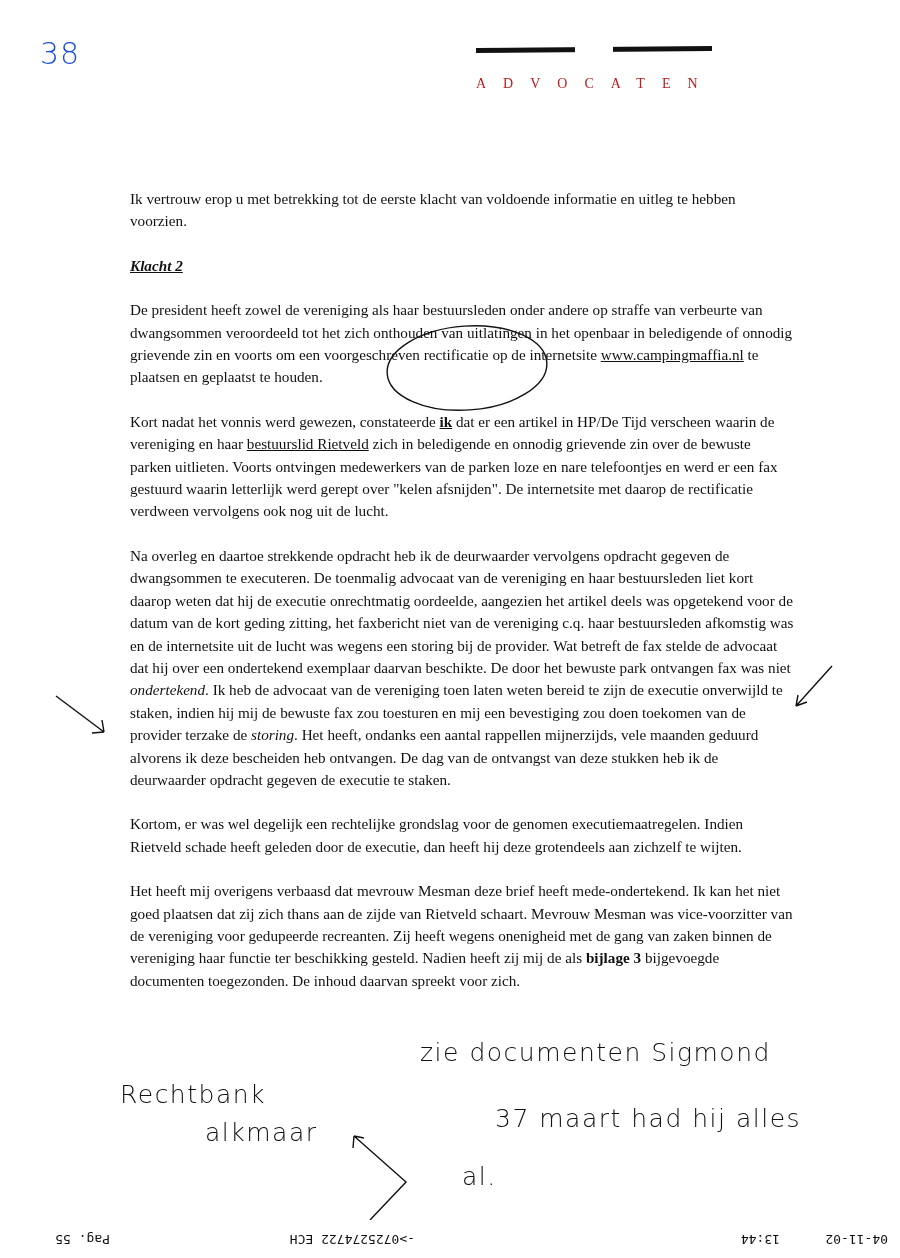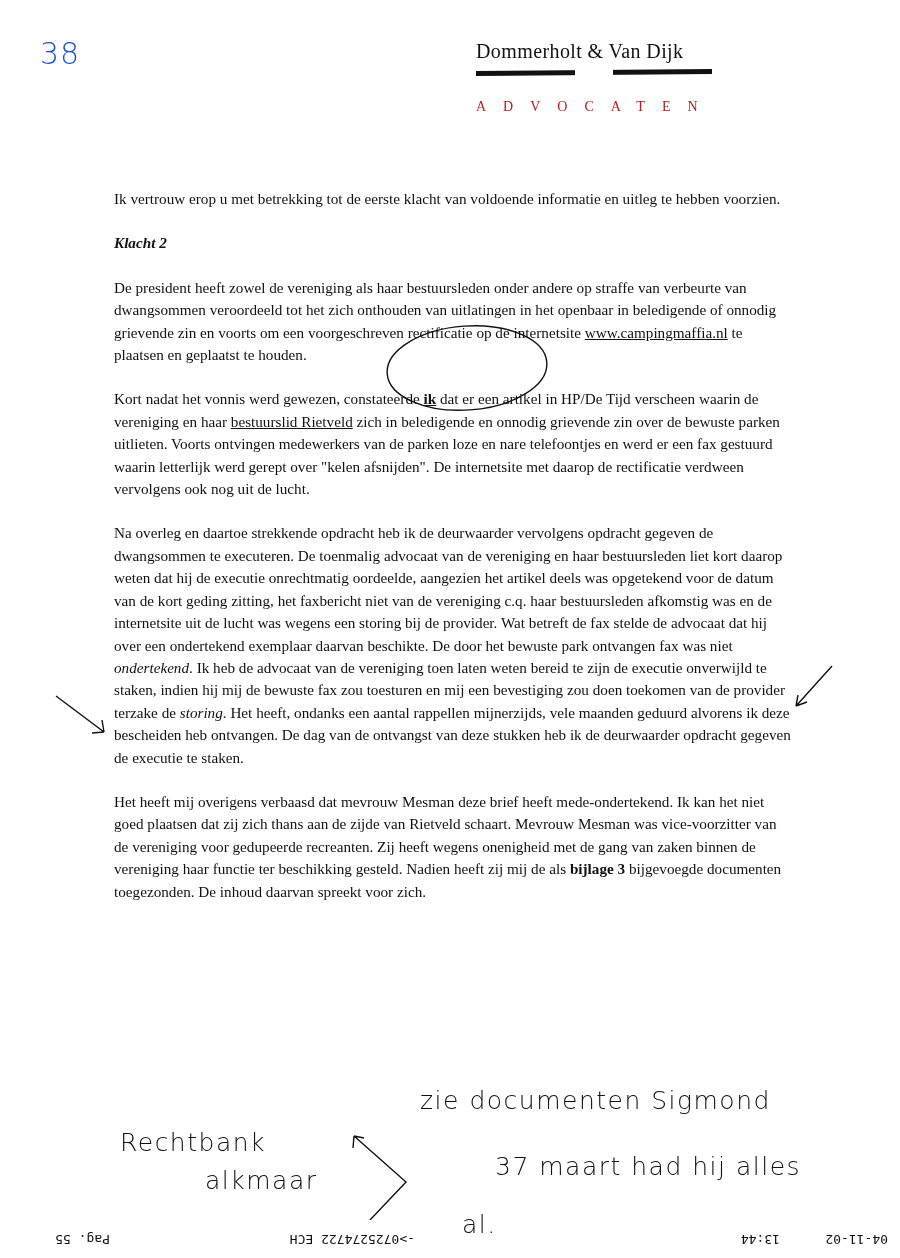--- a/index.html
+++ b/index.html
@@ -3,59 +3,59 @@
 <meta charset="utf-8">
 <style>
   html, body { margin: 0; padding: 0; background: #ffffff; }
   body { width: 900px; height: 1258px; position: relative; overflow: hidden; color: #111; }
   #page-number { position: absolute; left: 40px; top: 36px; font-size: 30px; color: #1d4ed8; font-family: "DejaVu Sans", sans-serif; font-weight: 200; letter-spacing: 1px; }
   #letterhead { position: absolute; left: 476px; top: 40px; width: 236px; }
   #firm-name { font-family: "Liberation Serif", serif; font-size: 20px; letter-spacing: 0.4px; color: #111; }
   #letterhead-rule { height: 5px; margin-top: 7px; background: linear-gradient(to right, #111 0%, #111 42%, #fff 42%, #fff 58%, #111 58%, #111 100%); transform: skewY(-0.5deg); }
   #firm-type { font-family: "Liberation Serif", serif; font-size: 14px; letter-spacing: 17px; margin-top: 24px; color: #b91c1c; }
   #body-text { position: absolute; left: 114px; top: 188px; width: 680px; font-family: "Liberation Serif", serif; font-size: 15.2px; line-height: 22.4px; color: #111; }
-  #body-text p { margin: 0 0 22px 0; }
-  .heading { font-weight: bold; font-style: italic; margin: 0; }
+  #body-text p { margin: 0 0 22px 16px; }
+  .heading { font-weight: bold; font-style: italic; text-decoration: underline; margin: 0; }
   .i { font-style: italic; }
   .b { font-weight: bold; }
   .u { text-decoration: underline; }
   #circle-annot { position: absolute; left: 380px; top: 318px; width: 175px; height: 98px; }
   #arrow-left { position: absolute; left: 52px; top: 690px; width: 60px; height: 50px; }
   #arrow-right { position: absolute; left: 790px; top: 662px; width: 45px; height: 50px; }
   #arrow-bottom { position: absolute; left: 340px; top: 1128px; width: 80px; height: 92px; }
-  .handwriting { position: absolute; font-family: "DejaVu Sans", sans-serif; font-weight: 200; color: #111; font-size: 25px; letter-spacing: 1.5px; margin-top: 48px; }
+  .handwriting { position: absolute; font-family: "DejaVu Sans", sans-serif; font-weight: 200; color: #111; font-size: 25px; letter-spacing: 1.5px; }
   #hw-line1 { left: 420px; top: 1038px; }
   #hw-line2 { left: 120px; top: 1080px; }
   #hw-line3 { left: 205px; top: 1118px; }
   #hw-line4 { left: 495px; top: 1104px; }
   #hw-line5 { left: 462px; top: 1162px; }
   #fax-footer { position: absolute; left: 0; top: 1225px; width: 900px; height: 22px; transform: rotate(180deg); font-family: "DejaVu Sans Mono", monospace; font-size: 13px; color: #111; }
   #fax-footer span { position: absolute; top: 0; white-space: pre; }
   #fax-date { left: 12px; }
   #fax-time { left: 120px; }
   #fax-sender { left: 485px; }
   #fax-page { left: 790px; }
 </style>
 </head>
 <body>
 
 <div id="page-number">38</div>
 
 <div id="letterhead">
-  <div id="firm-name">Dommerholt &amp; Van Dijk</div>
   <div id="letterhead-rule"></div>
   <div id="firm-type">ADVOCATEN</div>
 </div>
 
 <div id="body-text">
   <p>Ik vertrouw erop u met betrekking tot de eerste klacht van voldoende informatie en uitleg te hebben voorzien.</p>
   <p class="heading">Klacht 2</p>
   <p><span>De president heeft zowel de vereniging als haar bestuursleden onder andere op straffe van verbeurte van dwangsommen veroordeeld tot het zich onthouden van uitlatingen in het openbaar in beledigende of onnodig grievende zin en voorts om een voorgeschreven rectificatie op de internetsite </span><span class="u">www.campingmaffia.nl</span><span> te plaatsen en geplaatst te houden.</span></p>
   <p><span>Kort nadat het vonnis werd gewezen, constateerde </span><span class="b u">ik</span><span> dat er een artikel in HP/De Tijd verscheen waarin de vereniging en haar </span><span class="u">bestuurslid Rietveld</span><span> zich in beledigende en onnodig grievende zin over de bewuste parken uitlieten. Voorts ontvingen medewerkers van de parken loze en nare telefoontjes en werd er een fax gestuurd waarin letterlijk werd gerept over "kelen afsnijden". De internetsite met daarop de rectificatie verdween vervolgens ook nog uit de lucht.</span></p>
   <p><span>Na overleg en daartoe strekkende opdracht heb ik de deurwaarder vervolgens opdracht gegeven de dwangsommen te executeren. De toenmalig advocaat van de vereniging en haar bestuursleden liet kort daarop weten dat hij de executie onrechtmatig oordeelde, aangezien het artikel deels was opgetekend voor de datum van de kort geding zitting, het faxbericht niet van de vereniging c.q. haar bestuursleden afkomstig was en de internetsite uit de lucht was wegens een storing bij de provider. Wat betreft de fax stelde de advocaat dat hij over een ondertekend exemplaar daarvan beschikte. De door het bewuste park ontvangen fax was niet </span><span class="i">ondertekend</span><span>. Ik heb de advocaat van de vereniging toen laten weten bereid te zijn de executie onverwijld te staken, indien hij mij de bewuste fax zou toesturen en mij een bevestiging zou doen toekomen van de provider terzake de </span><span class="i">storing</span><span>. Het heeft, ondanks een aantal rappellen mijnerzijds, vele maanden geduurd alvorens ik deze bescheiden heb ontvangen. De dag van de ontvangst van deze stukken heb ik de deurwaarder opdracht gegeven de executie te staken.</span></p>
+  <p>Kortom, er was wel degelijk een rechtelijke grondslag voor de genomen executiemaatregelen. Indien Rietveld schade heeft geleden door de executie, dan heeft hij deze grotendeels aan zichzelf te wijten.</p>
   <p><span>Het heeft mij overigens verbaasd dat mevrouw Mesman deze brief heeft mede-ondertekend. Ik kan het niet goed plaatsen dat zij zich thans aan de zijde van Rietveld schaart. Mevrouw Mesman was vice-voorzitter van de vereniging voor gedupeerde recreanten. Zij heeft wegens onenigheid met de gang van zaken binnen de vereniging haar functie ter beschikking gesteld. Nadien heeft zij mij de als </span><span class="b">bijlage 3</span><span> bijgevoegde documenten toegezonden. De inhoud daarvan spreekt voor zich.</span></p>
 </div>
 
 <svg id="circle-annot" viewBox="0 0 175 98">
   <ellipse cx="87" cy="50" rx="80" ry="42" fill="none" stroke="#111" stroke-width="1.4" transform="rotate(-4 87 50)"></ellipse>
 </svg>
 
 <svg id="arrow-left" viewBox="0 0 60 50">
   <path d="M4 6 L52 42 M52 42 L40 43 M52 42 L50 30" fill="none" stroke="#111" stroke-width="1.4"></path>
 </svg>

